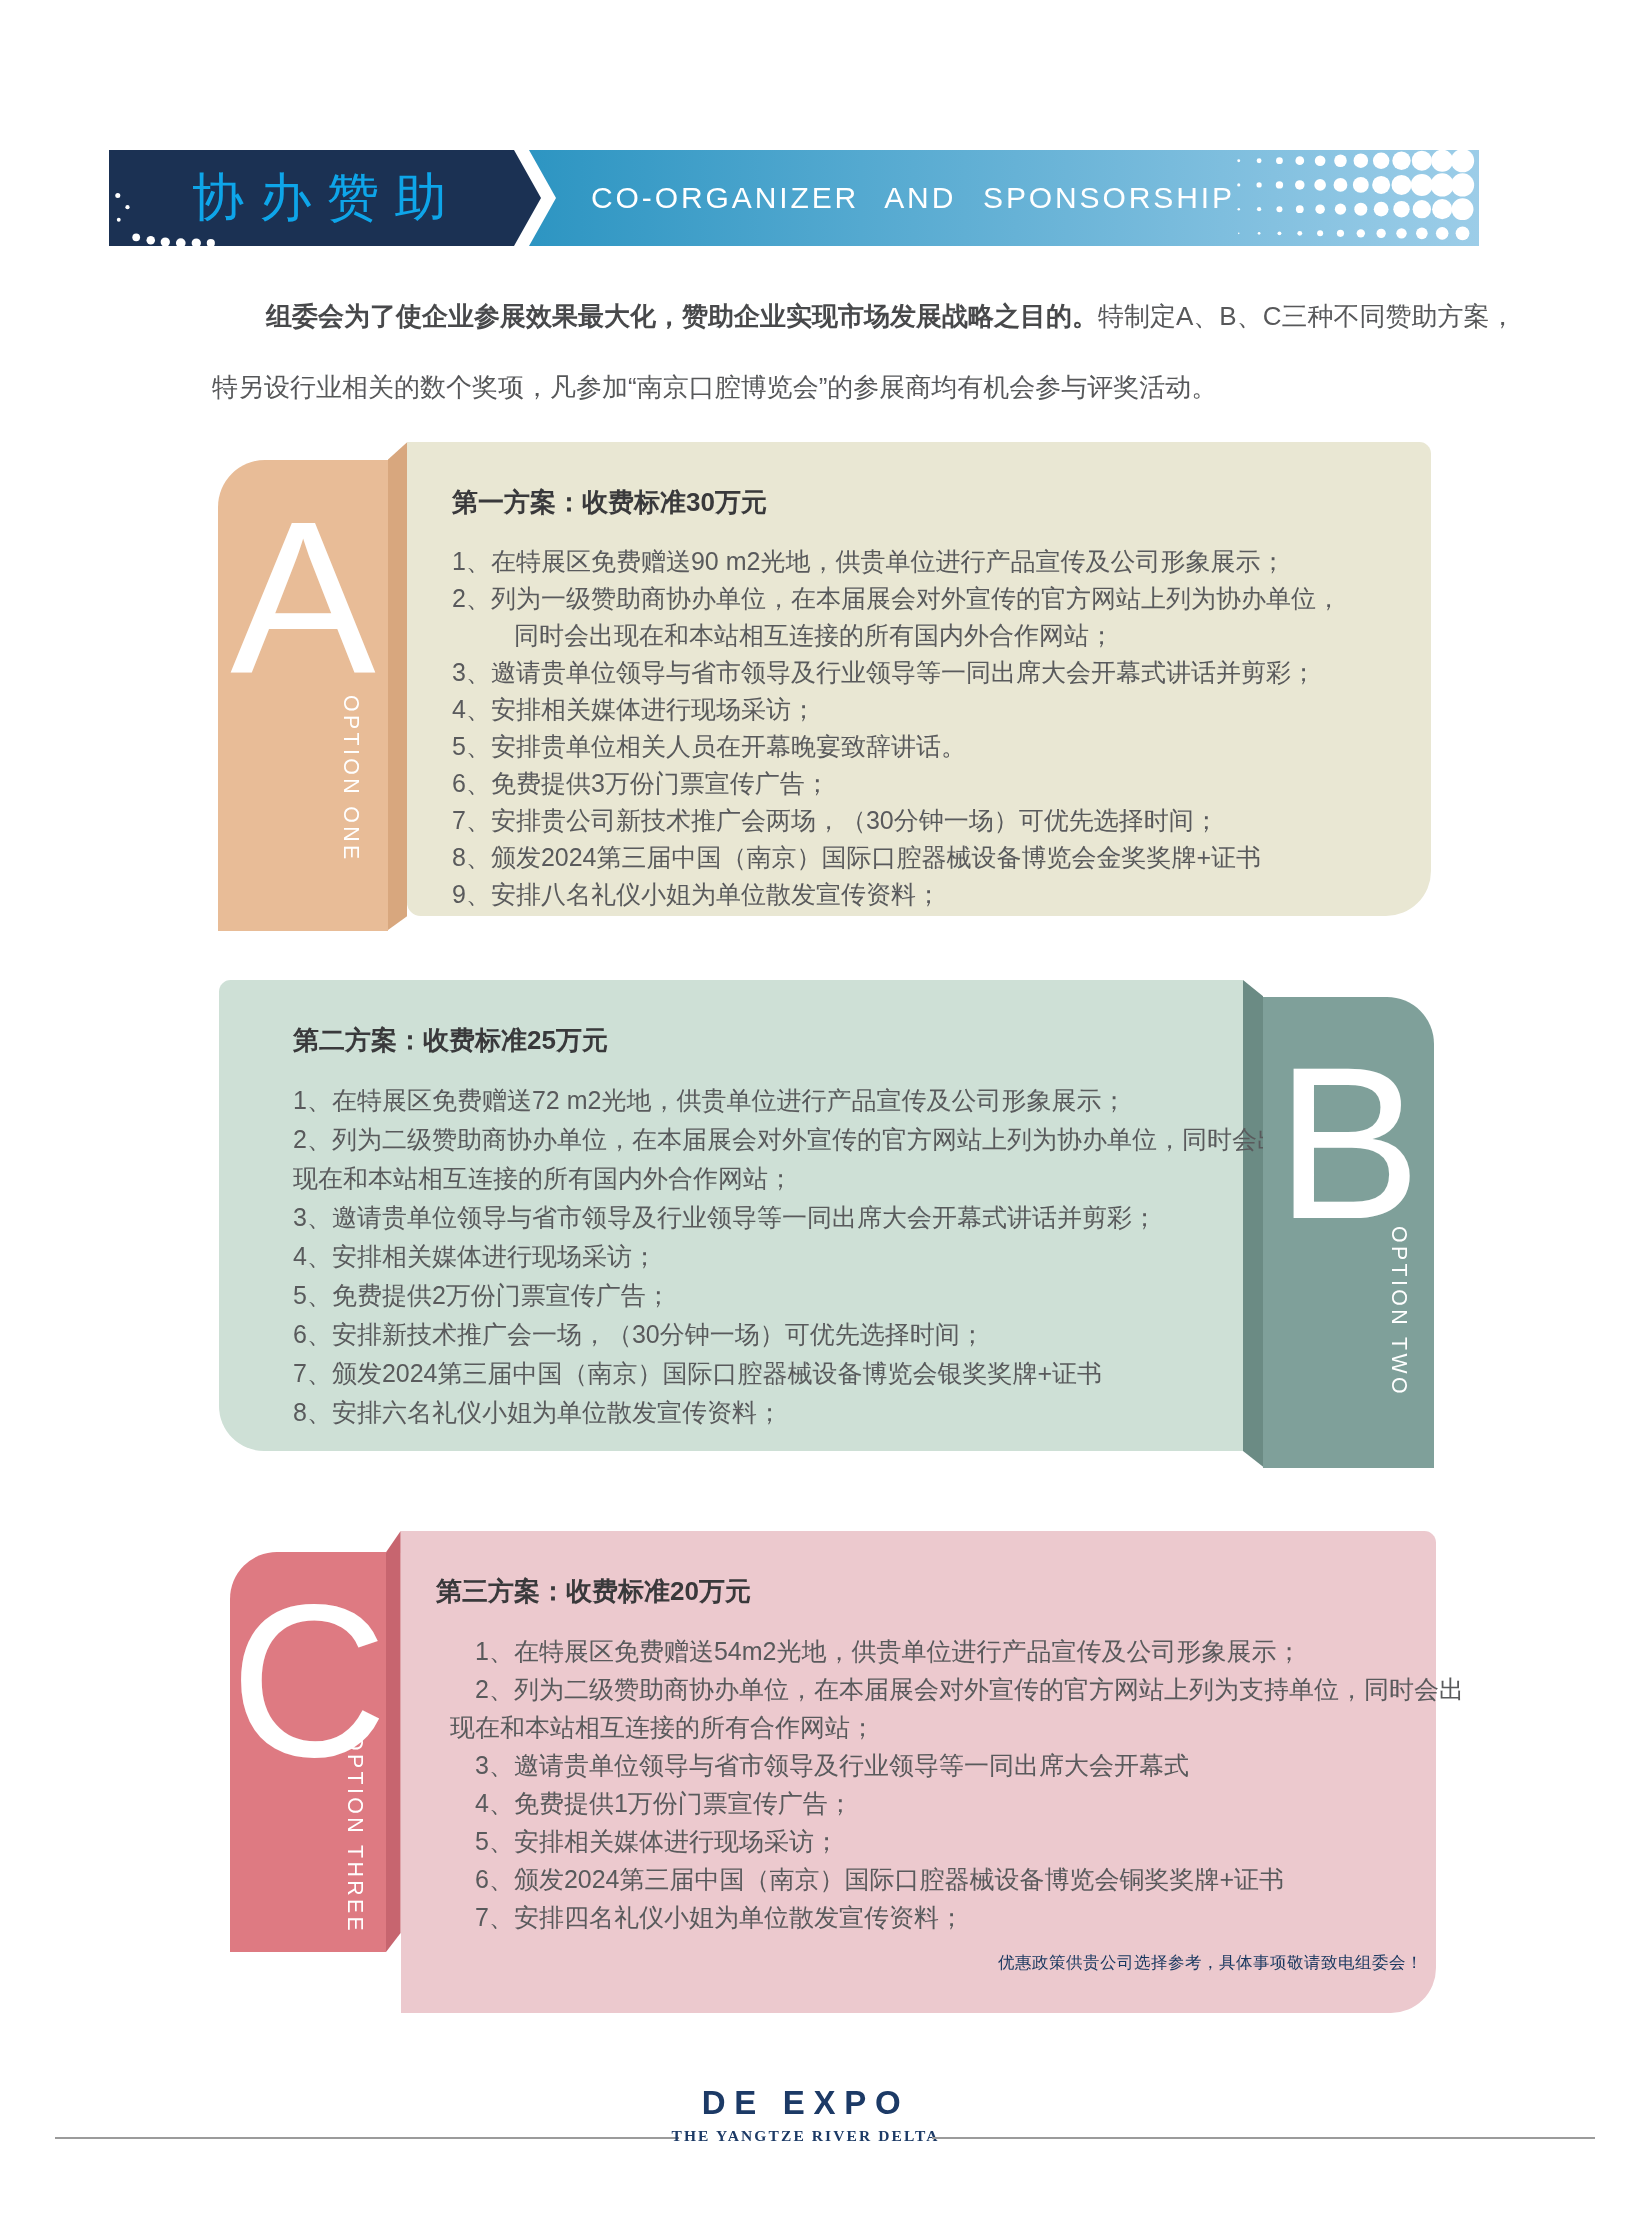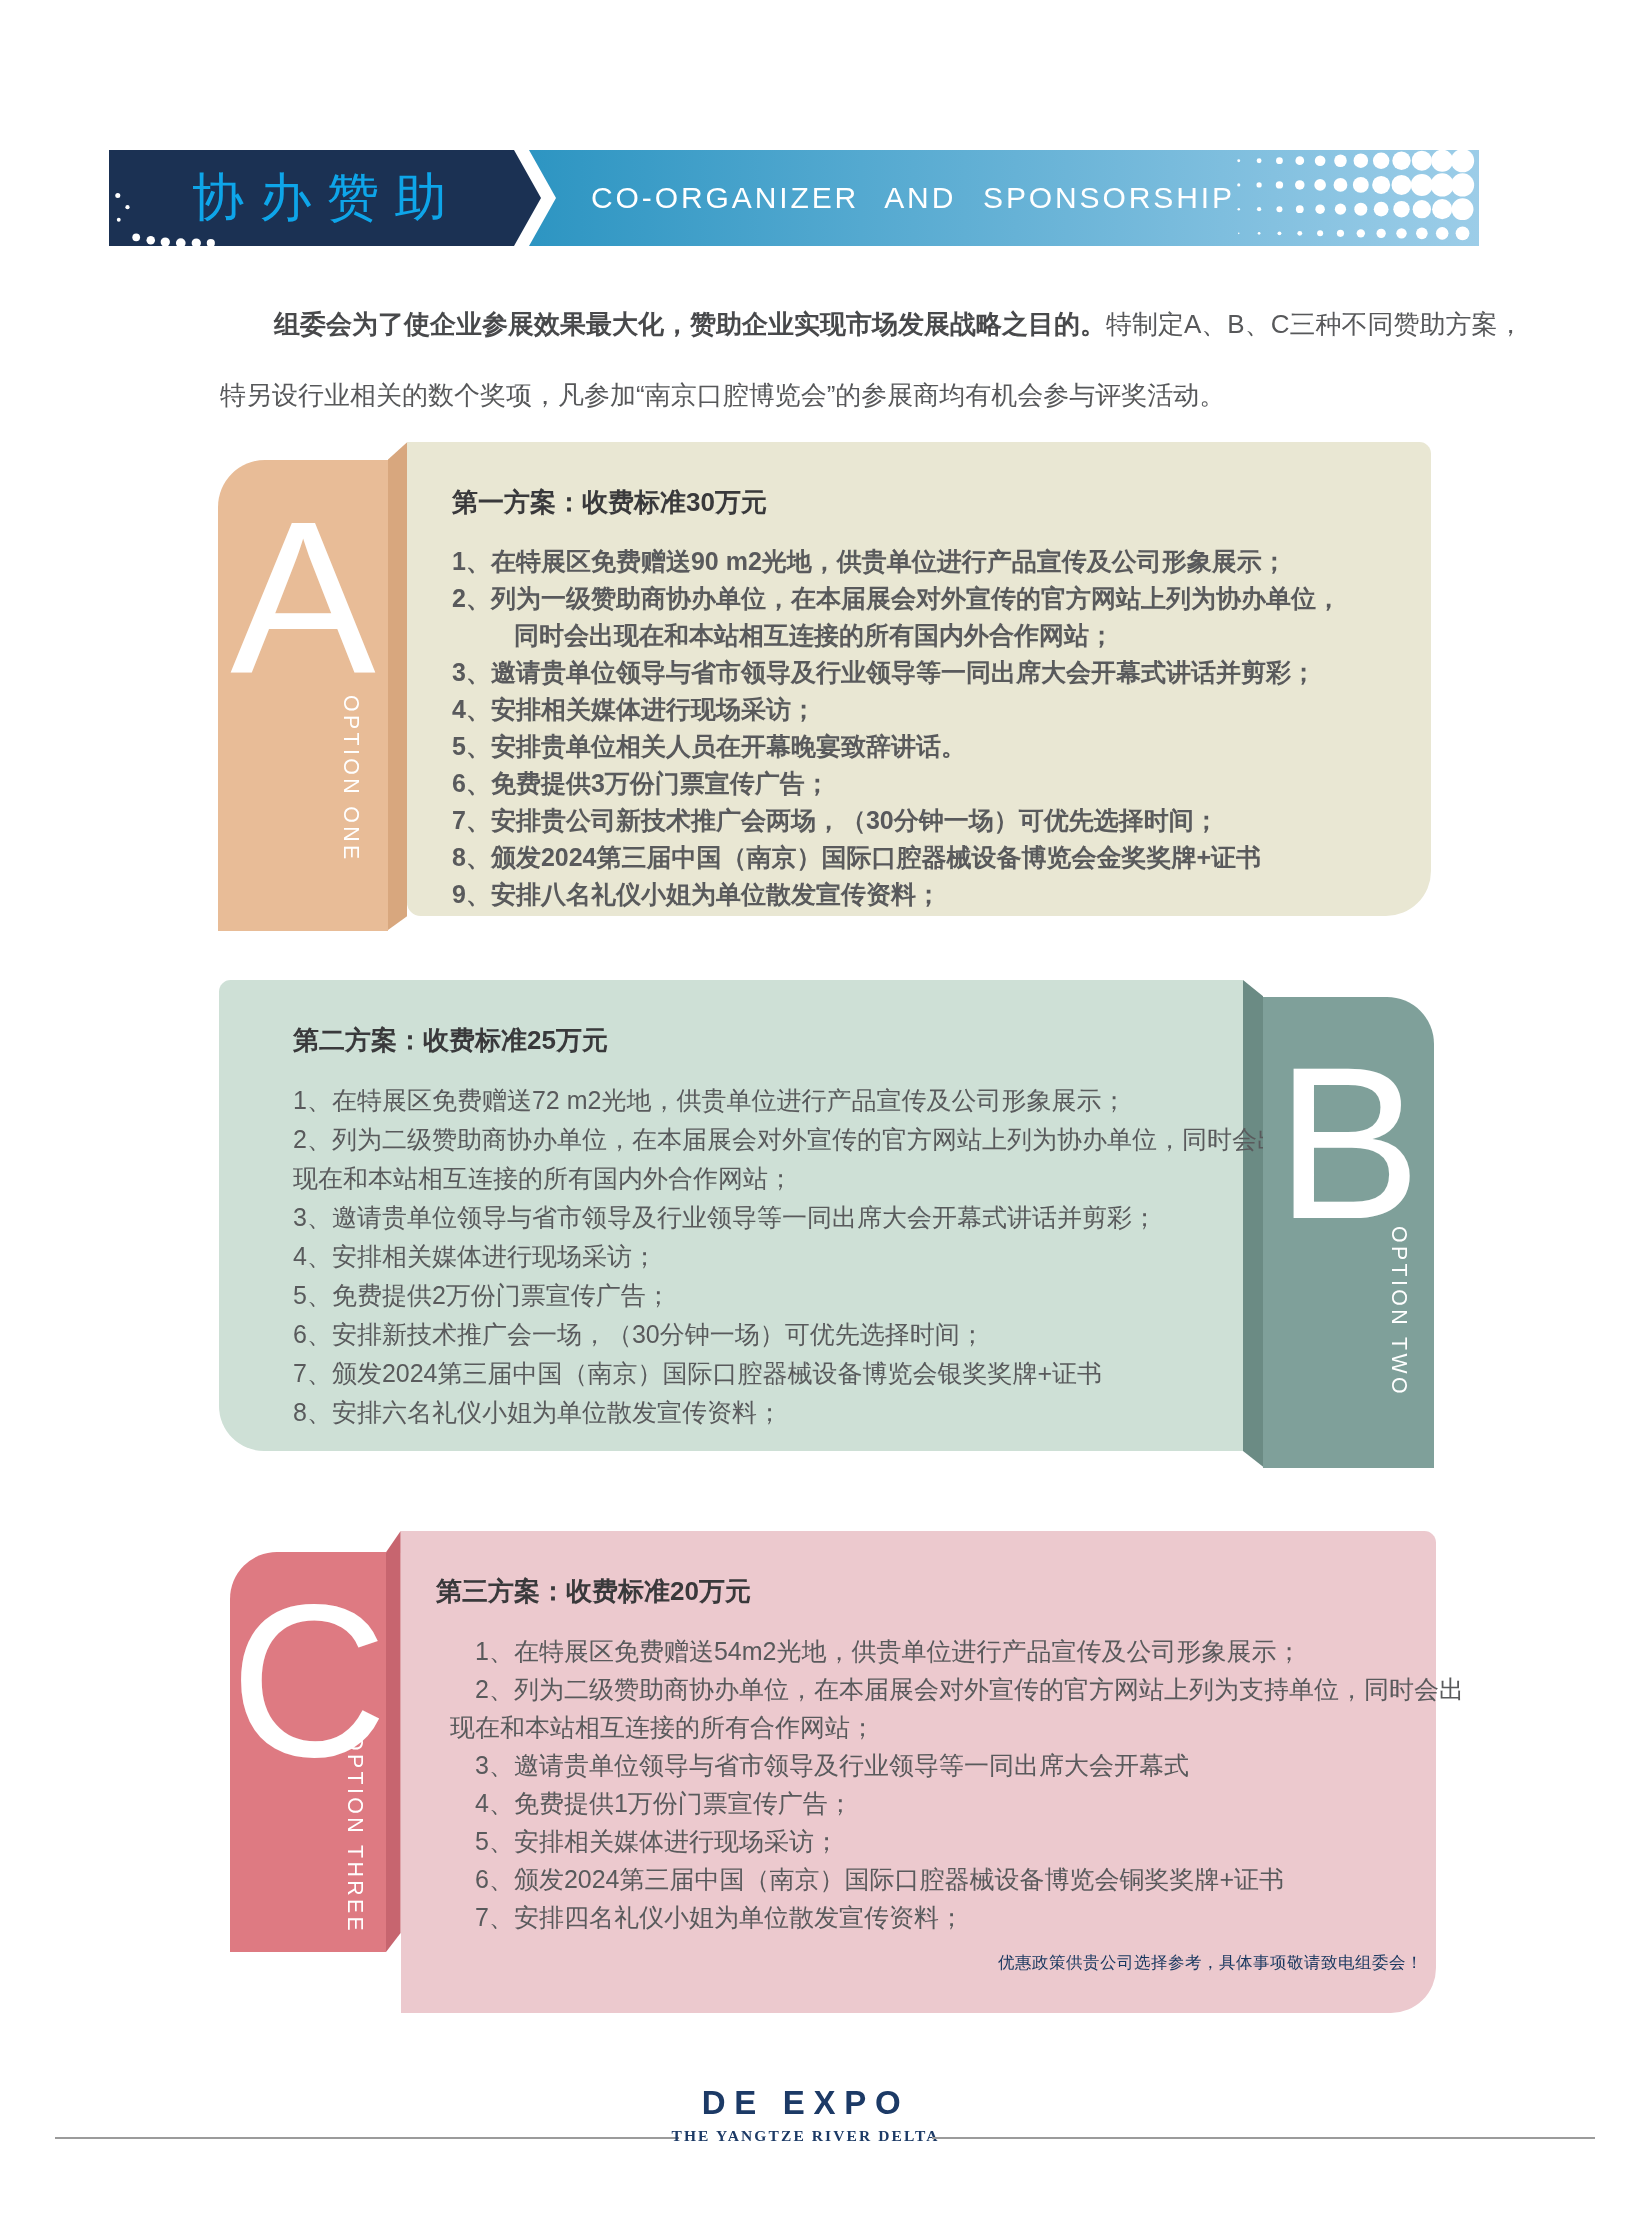--- a/index.html
+++ b/index.html
@@ -14,21 +14,21 @@
     color:#0ea5e9;font-size:52px;font-weight:normal;letter-spacing:15.5px;white-space:nowrap;}
   .deco-dots-left{position:absolute;left:1.9px;top:0;}
   .banner-blue{position:absolute;left:529px;top:150px;width:950px;height:96px;
     background:linear-gradient(90deg,var(--banner_blue_left) 0%, #54a9d0 35%, var(--banner_blue_right) 100%);
     clip-path:polygon(0 0, 100% 0, 100% 100%, 0 100%, 27px 50%);}
   .banner-blue .en{position:absolute;left:62px;top:50%;transform:translateY(-50%);
     color:#fff;font-size:30px;letter-spacing:2.9px;word-spacing:15.5px;white-space:nowrap;font-weight:normal;}
   .halftone{position:absolute;right:0;top:0;}
 
   
-  .intro{position:absolute;left:204px;top:273px;width:1325px;margin:16px;
+  .intro{position:absolute;left:204px;top:273px;width:1325px;margin:8px;
     font-size:26px;line-height:71px;color:#57585a;text-indent:54px;}
   .intro b{color:#48494b;}
 
   
   .card{position:absolute;}
   .card .body{position:absolute;background:var(--body);box-sizing:border-box;padding:43px 39px 0 45px;}
   .card .tab{position:absolute;background:var(--tab);}
   .card .fold{position:absolute;background:var(--fold);}
   .letter{position:absolute;left:0;right:0;text-align:center;color:#fff;
     font-size:218px;line-height:1;font-weight:300;}
@@ -40,21 +40,21 @@
 
   
   .card-a{left:218px;top:442px;width:1213px;height:490px;}
   .card-a .body{left:189px;top:0;width:1024px;height:474px;border-radius:0 11.6px 45px 13.6px;}
   .card-a .tab{left:0;top:17.5px;width:170px;height:471px;border-radius:47px 0 0 0;}
   .card-a .fold{left:170px;top:0;width:19.4px;height:488px;
     clip-path:polygon(0 17.5px,100% 0,100% 474px,0 100%);}
   .card-a .letter{top:29px;}
   .card-a .vlabel{right:25px;top:235px;}
   .card-a .cont{padding-left:62px;}
-  .card-a .items li{line-height:37px;font-weight:bold;}
+  .card-a .items li{line-height:37px;}
 
   
   .card-b{left:219px;top:980px;width:1038px;height:487px;}
   .card-b .body{left:0;top:0;width:1024px;height:471px;border-radius:11.6px 0 0 45px;padding-left:74px;}
   .card-b .fold{left:1024px;top:0;width:20.4px;height:487px;
     clip-path:polygon(0 0,100% 16.5px,100% 100%,0 471px);}
   .card-b .tab{left:1044px;top:16.5px;width:171px;height:471px;border-radius:0 47px 0 0;}
   .card-b .letter{top:37px;}
   .card-b .vlabel{right:23px;top:229px;}
   .card-b .items li{line-height:39px;}

